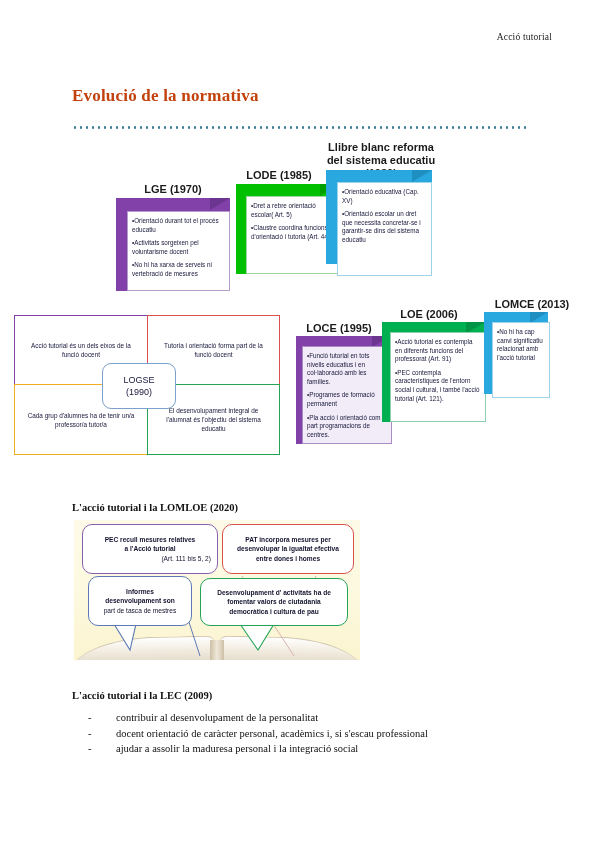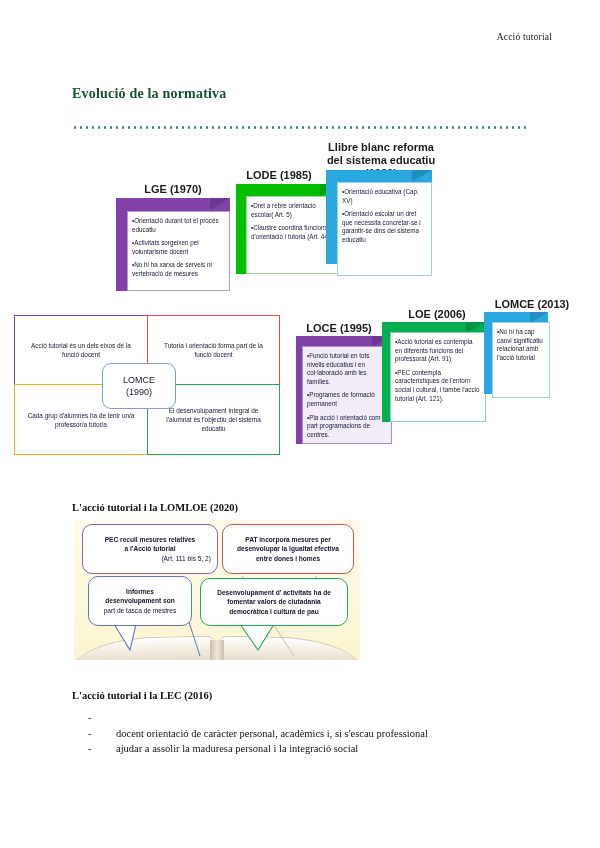--- a/index.html
+++ b/index.html
@@ -10,21 +10,21 @@
   }
   
   .page-header{
     position:absolute;top:32px;right:48px;
     font-family:"Liberation Serif", serif;
     font-size:9.5px;color:#1a1a1a;letter-spacing:.2px;
   }
   .doc-title{
     position:absolute;left:72px;top:86px;
     font-family:"Liberation Serif", serif;
-    font-size:14px;font-weight:700;color:#14532d;
+    font-size:17px;font-weight:700;color:#c2410c;
     letter-spacing:.2px;
   }
   .dotted-rule{
     position:absolute;left:72px;top:126px;width:456px;height:3px;
     background-image:radial-gradient(circle, #3e7f94 1.1px, rgba(0,0,0,0) 1.2px);
     background-size:6px 3px;background-repeat:repeat-x;
   }
 
   
   #timeline{position:absolute;left:0;top:140px;width:600px;height:340px;}
@@ -157,21 +157,21 @@
     <div class="node-title" style="top:0;width:86px;">LOCE (1995)</div>
     <div class="banner" style="left:0;top:14px;width:94px;height:108px;background:#8241a8;"></div>
     <div class="banner" style="left:76px;top:14px;width:0;height:0;border-left:18px solid #6c3590;border-bottom:11px solid #8241a8;"></div>
     <div class="card" style="left:6px;top:24px;width:90px;height:98px;border-color:#a98cc4;background:#f2ecf8;">
       <p>•Funció tutorial en tots nivells educatius i en col·laboració amb les famílies.</p>
       <p>•Programes de formació permanent</p>
       <p>•Pla acció i orientació com a part programacions de centres.</p>
     </div>
   </div>
 
-  <div class="node" style="left:382px;top:168px;width:108px;height:116px;padding-left:8px;">
+  <div class="node" style="left:382px;top:168px;width:108px;height:116px;">
     <div class="node-title" style="top:0;width:94px;">LOE (2006)</div>
     <div class="banner" style="left:0;top:14px;width:104px;height:100px;background:#00b050;"></div>
     <div class="banner" style="left:84px;top:14px;width:0;height:0;border-left:20px solid #009444;border-bottom:11px solid #00b050;"></div>
     <div class="card" style="left:8px;top:24px;width:96px;height:90px;border-color:#8ecfae;">
       <p>•Acció tutorial es contempla en diferents funcions del professorat (Art. 91)</p>
       <p>•PEC contempla característiques de l'entorn social i cultural, i també l'acció tutorial (Art. 121).</p>
     </div>
   </div>
 
   <div class="node" style="left:484px;top:158px;width:104px;height:100px;">
@@ -190,21 +190,21 @@
     <div class="quad quad-tr">
       <span>Tutoria i orientació forma part de la funció docent</span>
     </div>
     <div class="quad quad-bl">
       <span>Cada grup d'alumnes ha de tenir un/a professor/a tutor/a</span>
     </div>
     <div class="quad quad-br">
       <span>El desenvolupament integral de l'alumnat és l'objectiu del sistema educatiu</span>
     </div>
     <div class="logse-hub">
-      <span>LOMCE</span>
+      <span>LOGSE</span>
       <span>(1990)</span>
     </div>
   </div>
 </div>
 
 <div id="lomloe-head">L'acció tutorial i la LOMLOE (2020)</div>
 
 <div id="lomloe">
 
   <div class="book">
@@ -254,24 +254,25 @@
         <path d="M4 0 L20 26 L26 0 Z" fill="#ffffff" stroke="#5b79b5" stroke-width="1.1"></path>
       </svg>
   </div>
   <div class="tail" style="left:160px;top:104px;">
     <svg width="60" height="34" viewBox="0 0 60 34">
         <path d="M6 0 L24 26 L40 0 Z" fill="#ffffff" stroke="#23a455" stroke-width="1.1"></path>
       </svg>
   </div>
 </div>
 
-<div id="lec-head">L'acció tutorial i la LEC (2016)</div>
+<div id="lec-head">L'acció tutorial i la LEC (2009)</div>
 <div id="lec-list">
   <div class="li">
     <span class="dash">-</span>
+    <span>contribuir al desenvolupament de la personalitat</span>
   </div>
   <div class="li">
     <span class="dash">-</span>
     <span>docent orientació de caràcter personal, acadèmics i, si s'escau professional</span>
   </div>
   <div class="li">
     <span class="dash">-</span>
     <span>ajudar a assolir la maduresa personal i la integració social</span>
   </div>
 </div>

